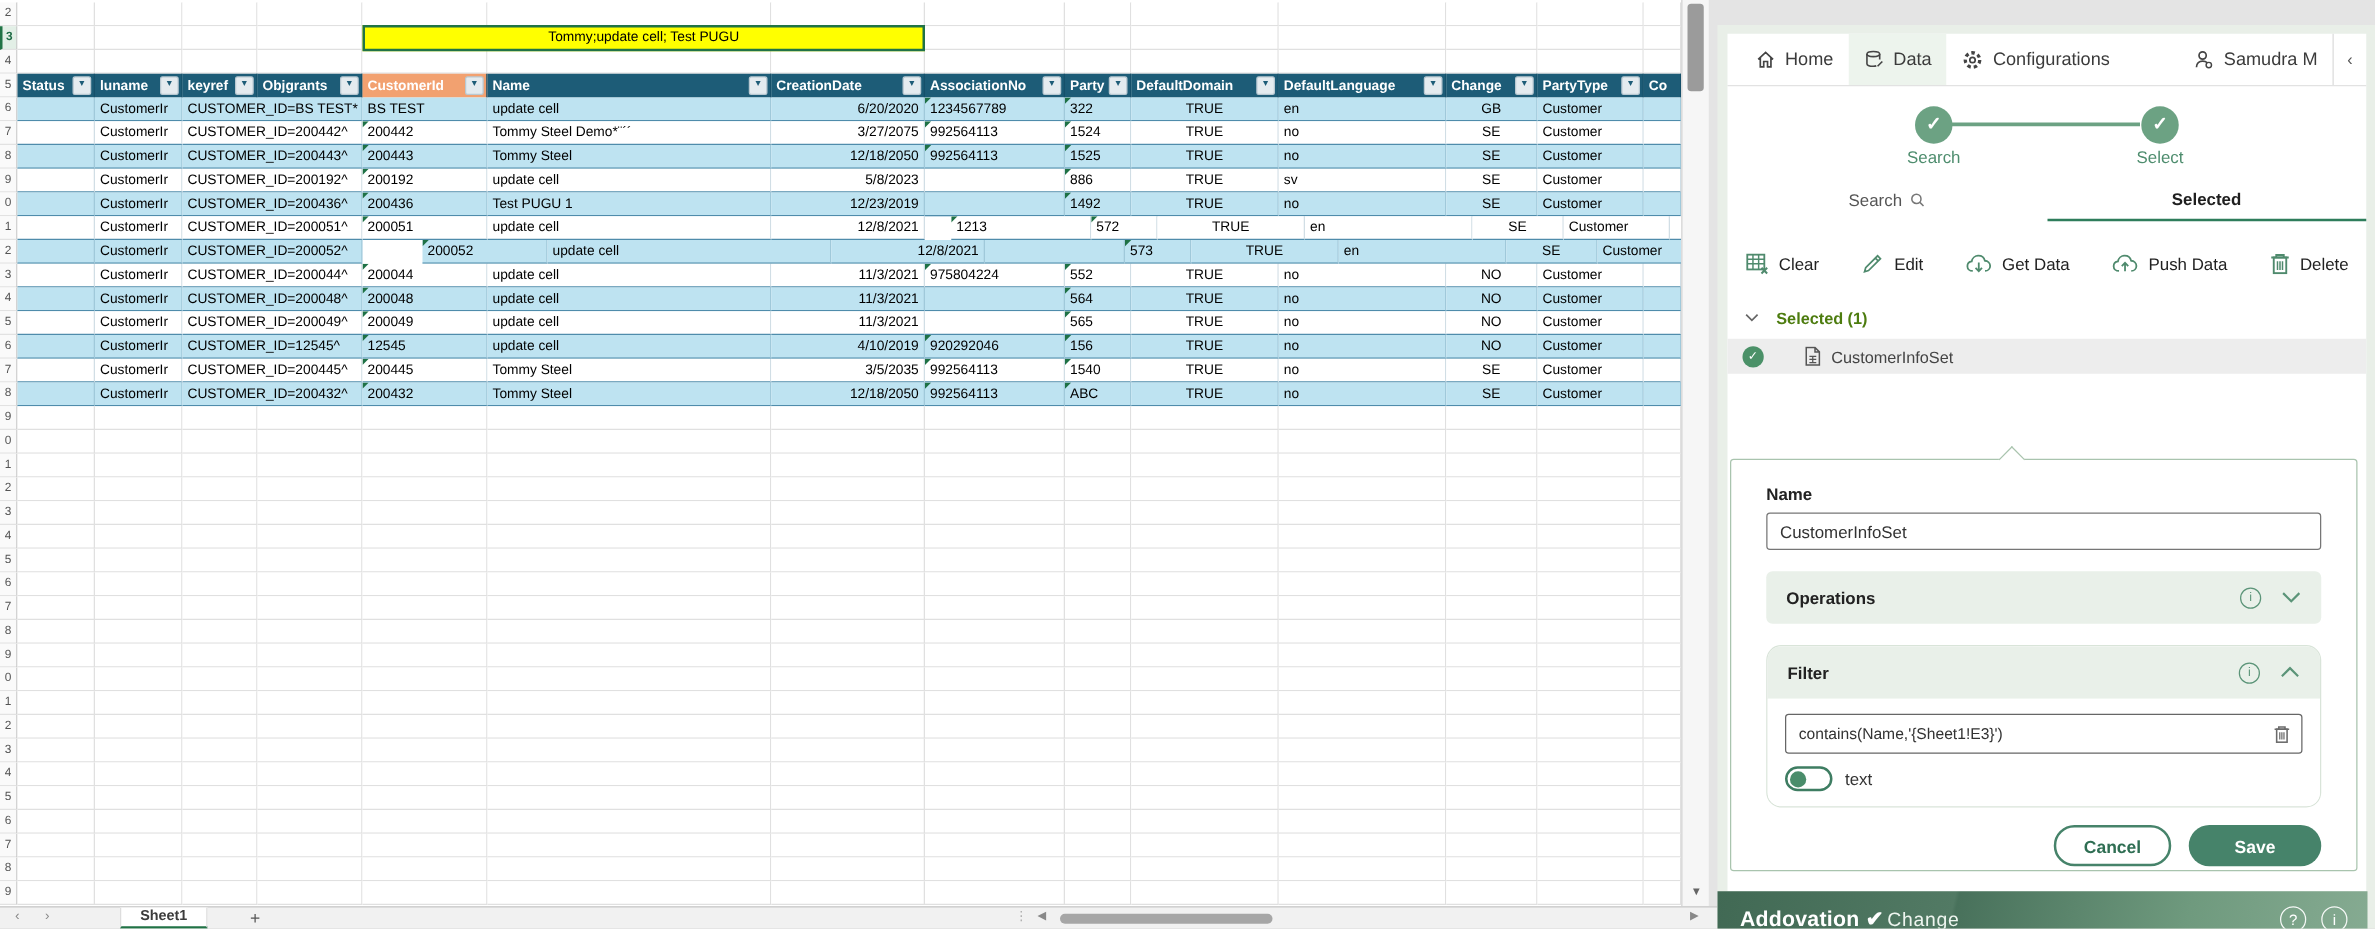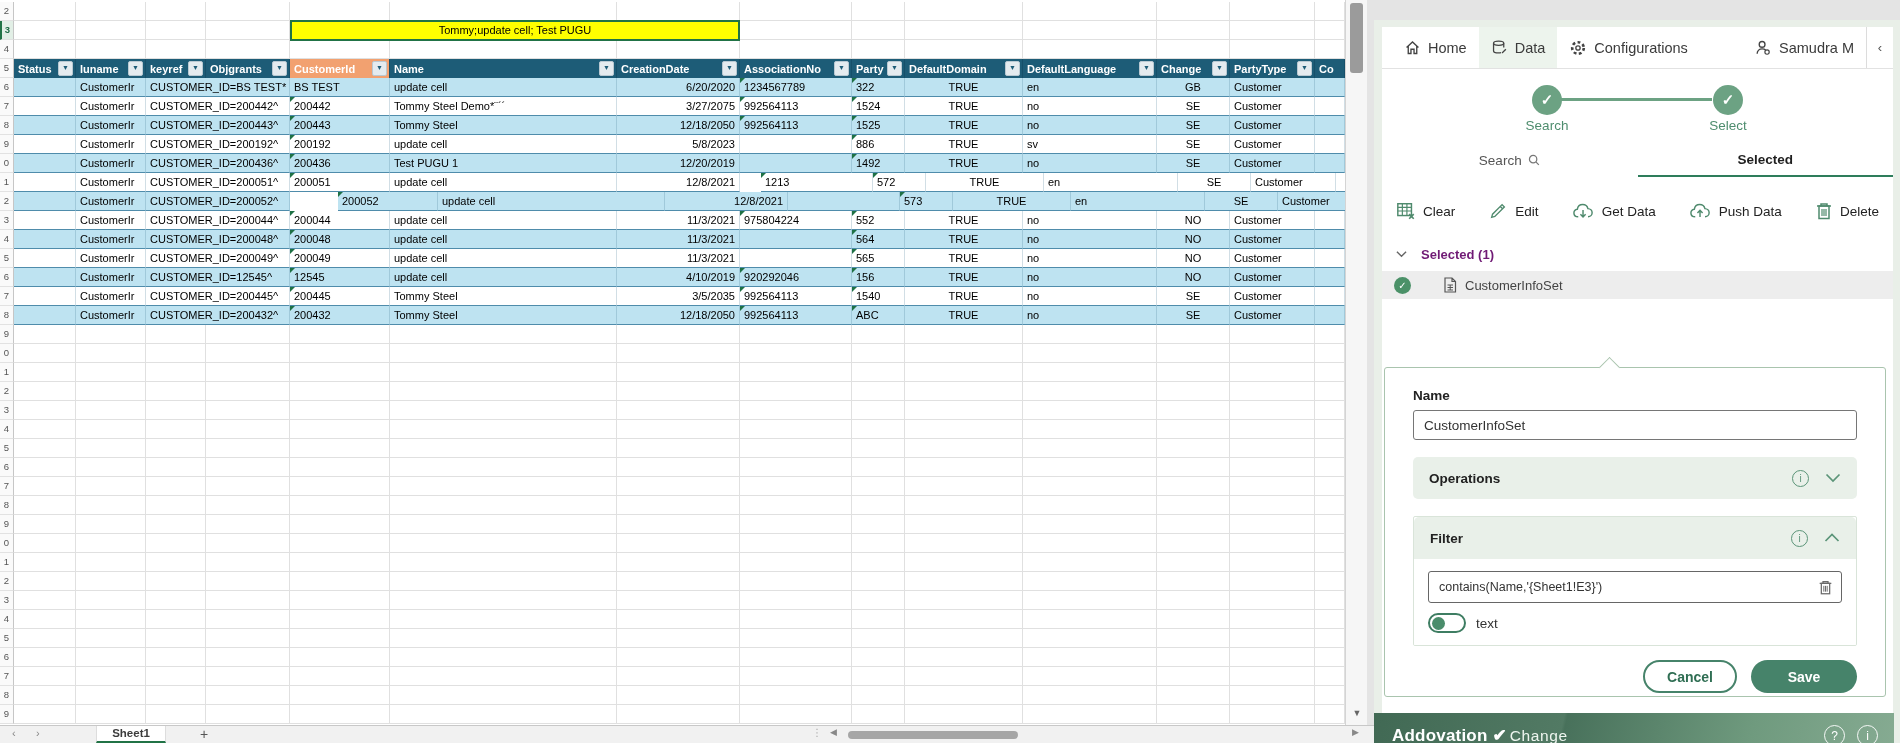--- a/index.html
+++ b/index.html
@@ -58,42 +58,42 @@
   .step-circle{position:absolute;top:8px;width:30px;height:30px;border-radius:50%;background:#6ca283;
                color:#fff;text-align:center;line-height:30px;font-size:15px;font-weight:bold;}
   .step-label{position:absolute;top:41px;width:74px;text-align:center;color:#4e8d6e;font-size:13.5px;}
   .tabs{display:flex;height:34px;margin-top:2px;}
   .tab{flex:1;display:flex;align-items:center;justify-content:center;gap:5px;font-size:13.5px;
        color:#555;cursor:pointer;box-sizing:border-box;}
   .tab.active{color:#1f1f1f;font-weight:bold;border-bottom:2px solid #2e7d5b;}
   .toolbar{display:flex;justify-content:space-between;padding:0 14px;margin-top:24px;align-items:center;}
   .tool{display:flex;align-items:center;gap:7px;font-size:13.5px;color:#222;cursor:pointer;}
   .tree{margin-top:18px;}
-  .tree-item{display:flex;align-items:center;gap:14px;height:30px;font-size:13px;font-weight:bold;color:#701a75;padding-left:14px;cursor:pointer;}
+  .tree-item{display:flex;align-items:center;gap:14px;height:30px;font-size:13px;font-weight:bold;color:#4d7c0f;padding-left:14px;cursor:pointer;}
   .tree-item.lvl2{padding-left:26px;}
   .sel-row{display:flex;align-items:center;height:28px;background:#ededed;padding-left:12px;gap:8px;
            font-size:13px;color:#444;margin-top:2px;cursor:pointer;}
   .chk{width:17px;height:17px;border-radius:50%;background:#4b9168;color:#fff;font-size:10px;
        line-height:17px;text-align:center;flex:none;}
   .doc-ico{margin-left:24px;}
   .popover{position:absolute;left:2px;top:340px;width:502px;height:330px;background:#fff;
            border:1px solid #a9c4ae;border-radius:3px;box-sizing:border-box;padding:0 28px;}
   .notch{position:absolute;top:-8px;left:217px;width:14px;height:14px;background:#fff;
          border-left:1px solid #a9c4ae;border-top:1px solid #a9c4ae;transform:rotate(45deg);}
   .fld-label{margin-top:20px;font-size:13.5px;font-weight:bold;color:#222;}
   .txt-input{margin-top:7px;height:30px;border:1px solid #767676;border-radius:3px;width:100%;
              box-sizing:border-box;font-size:13.5px;color:#333;padding:0 10px;
              font-family:"Liberation Sans",sans-serif;}
   .sec-head{margin-top:17px;height:42px;background:#e9f0e9;border-radius:5px;display:flex;
             align-items:center;padding:0 16px;box-sizing:border-box;}
   .sec-title{font-size:13.5px;font-weight:bold;color:#222;}
   .sec-icons{margin-left:auto;display:flex;align-items:center;gap:16px;}
   .info-ico{width:17px;height:17px;border-radius:50%;border:1.5px solid #5b9478;color:#5b9478;
             font-size:10px;line-height:16px;text-align:center;box-sizing:border-box;cursor:pointer;}
-  .filter-box{margin-top:17px;border:1px solid #d9e4d9;border-radius:2px;overflow:hidden;}
+  .filter-box{margin-top:17px;border:1px solid #d9e4d9;border-radius:12px;overflow:hidden;}
   .filter-box .sec-head{margin-top:0;border-radius:5px 5px 0 0;}
   .filter-body{padding:12px 14px 12px 14px;background:#fff;}
   .formula-row{height:32px;border:1px solid #666;border-radius:3px;display:flex;align-items:center;
                padding:0 8px 0 10px;box-sizing:border-box;}
   .formula-text{font-size:12.5px;color:#333;flex:1;}
   .toggle-row{display:flex;align-items:center;gap:10px;margin-top:10px;}
   .toggle{position:relative;width:38px;height:20px;border:2px solid #3e7d62;border-radius:11px;
           background:#fff;box-sizing:border-box;cursor:pointer;}
   .knob{position:absolute;left:2px;top:1.5px;width:13px;height:13px;border-radius:50%;background:#4a8d6b;}
   .toggle-label{font-size:13.5px;color:#333;}
@@ -293,21 +293,21 @@
         <div class="c" style="width: 85px;">Customer</div>
         <div class="c" style="width: 30px;"></div>
       </div>
       <div class="r drow blue">
         <div class="gut">0</div>
         <div class="c" style="width: 62px;"></div>
         <div class="c" style="width: 70px;">CustomerIr</div>
         <div class="c" style="width: 144px;">CUSTOMER_ID=200436^</div>
         <div class="c" style="width: 100px;">200436<div class="tri"></div></div>
         <div class="c" style="width: 227px;">Test PUGU 1</div>
-        <div class="c al-r" style="width: 123px;">12/20/2019</div>
+        <div class="c al-r" style="width: 123px;">12/23/2019</div>
         <div class="c" style="width: 112px;"></div>
         <div class="c" style="width: 53px;">1492<div class="tri"></div></div>
         <div class="c al-c" style="width: 118px;">TRUE</div>
         <div class="c" style="width: 134px;">no</div>
         <div class="c al-c" style="width: 73px;">SE</div>
         <div class="c" style="width: 85px;">Customer</div>
         <div class="c" style="width: 30px;"></div>
       </div>
       <div class="r drow white">
         <div class="gut">1</div>

